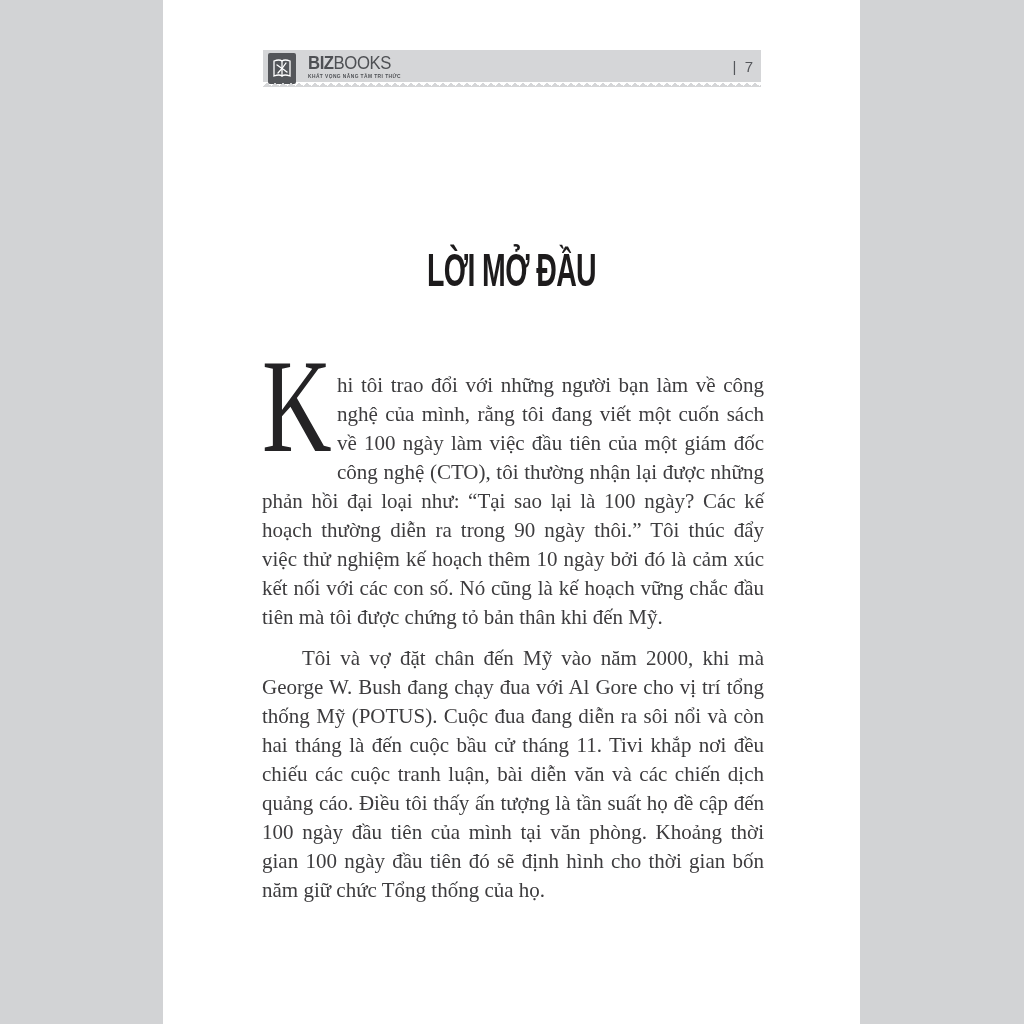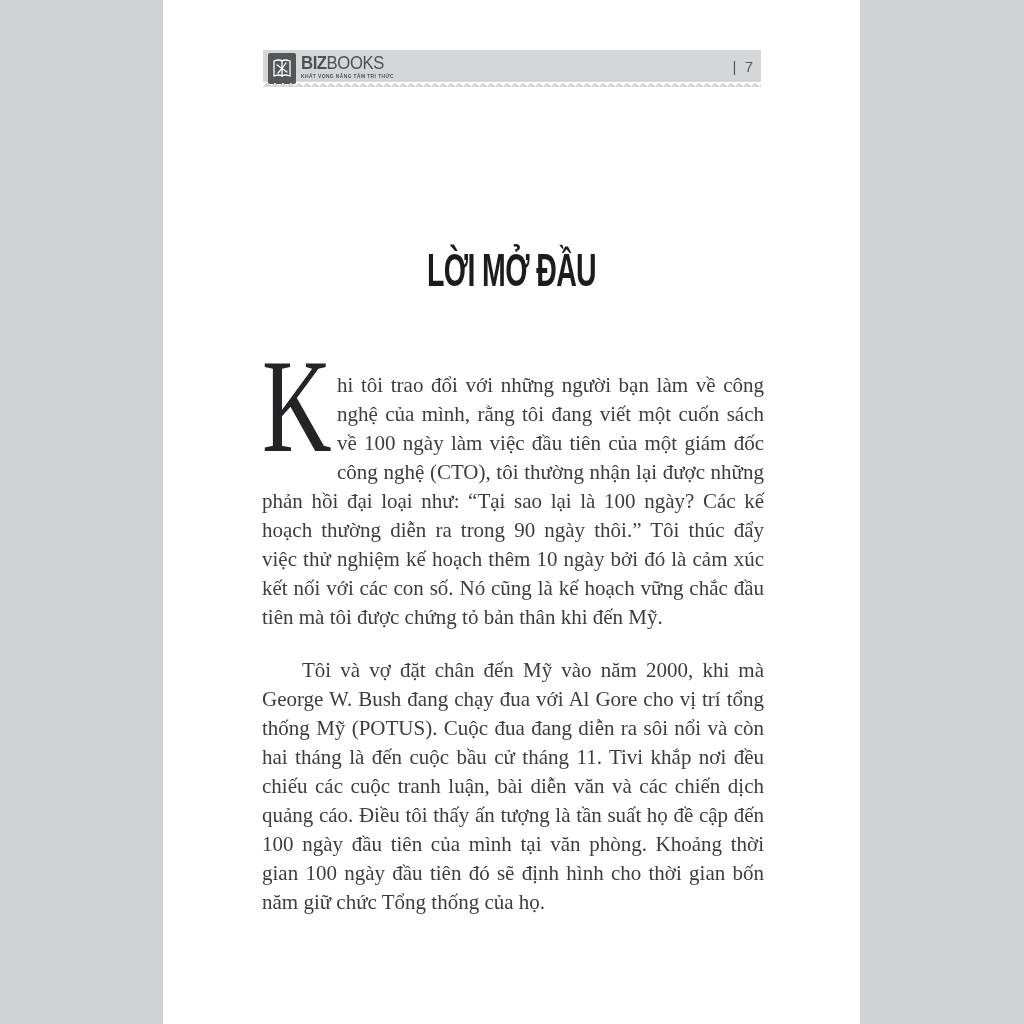--- a/index.html
+++ b/index.html
@@ -22,21 +22,21 @@
   .band-left{left:0;width:163px;}
   .band-right{left:860px;right:0;}
 
   .page{position:absolute;left:163px;top:0;width:697px;height:1024px;background:var(--page-bg);}
 
   
   .header-strip{position:absolute;left:100px;top:50px;width:498px;height:32px;background:var(--strip);}
   .teeth{position:absolute;left:0;right:0;top:32px;height:5px;
     background:conic-gradient(from 135deg at 50% 0,var(--strip) 90deg,transparent 90deg);
     background-size:8px 5px;background-repeat:repeat-x;}
-  .logo{position:absolute;left:5px;top:3px;display:flex;align-items:flex-start;gap:5px;}
+  .logo{position:absolute;left:5px;top:3px;display:flex;align-items:flex-start;gap:12px;}
   .logo-mark{width:28px;height:31px;background:var(--logo-dark);border-radius:2px;
     display:flex;align-items:center;justify-content:center;flex:0 0 auto;}
   .logo-text{padding-top:2px;}
   .brand-line{font-size:19px;line-height:16px;letter-spacing:-0.5px;color:var(--brand-text);
     transform:scaleX(0.88);transform-origin:left center;white-space:nowrap;}
   .brand-bold{font-weight:700;}
   .brand-light{font-weight:400;}
   .tagline{margin-top:2px;font-size:5px;font-weight:700;letter-spacing:0.45px;color:var(--brand-text);
     transform:scaleX(0.97);transform-origin:left center;white-space:nowrap;}
   .page-num{position:absolute;right:6px;top:0;height:32px;line-height:33px;
@@ -48,21 +48,21 @@
     transform:scaleX(0.62);transform-origin:center top;white-space:nowrap;}
 
   
   .body-text{position:absolute;left:99px;top:371px;width:502px;
     font-family:"Liberation Serif","DejaVu Serif",serif;
     font-size:21px;line-height:29px;color:var(--body-text);text-align:justify;}
   .para{text-align:justify;}
   .dropcap{float:left;width:66px;height:88px;position:relative;margin:0 9px 0 0;}
   .dropcap span{position:absolute;left:0;top:-32px;font-size:134px;line-height:1;
     color:#242325;transform:scaleX(0.72);transform-origin:left top;}
-  .para-2{margin-top:24px;text-indent:40px;}
+  .para-2{margin-top:12px;text-indent:40px;}
 </style>
 </head>
 <body>
 
 <div class="canvas">
 
   <div class="band band-left"></div>
   <div class="band band-right"></div>
 
   <div class="page">

